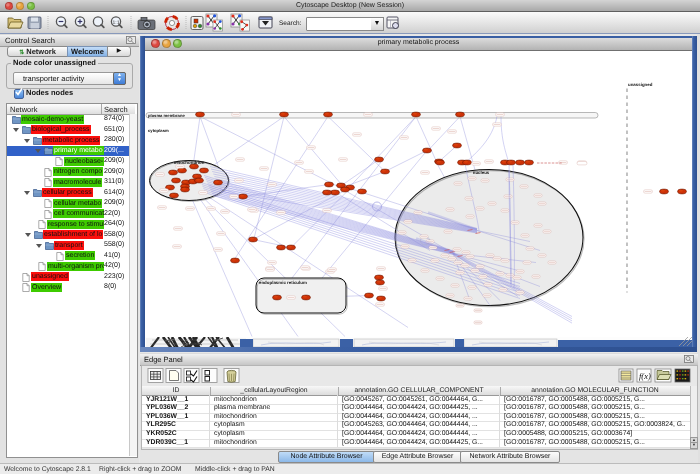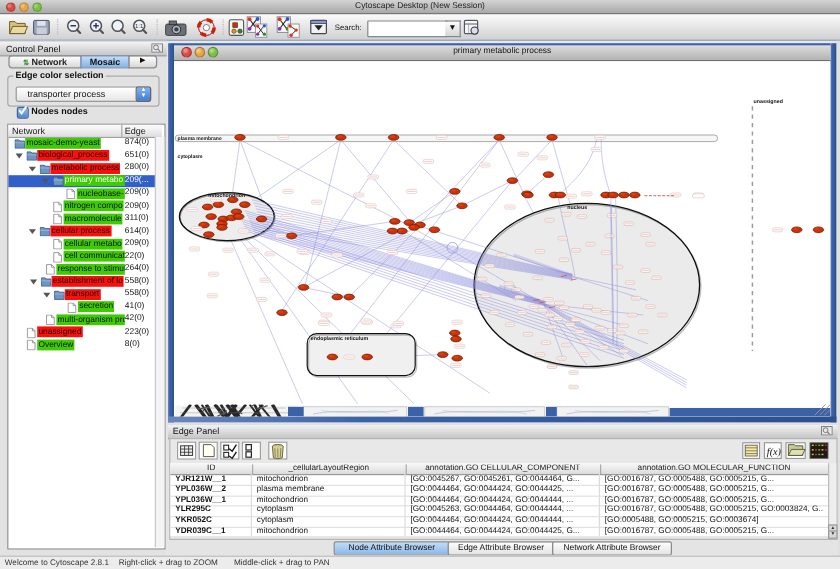--- a/index.html
+++ b/index.html
@@ -94,42 +94,42 @@
   </svg>
 <div class="abs" style="left:306px;top:16.5px;width:65px;height:12px;background:#fff;border:1px solid #888;border-radius:1px"></div>
 <div class="abs" style="left:371px;top:16.5px;width:12px;height:12px;background:linear-gradient(#fdfdfd,#d5d5d5);border:1px solid #888;border-left:none;font-size:7px;text-align:center;line-height:12px;color:#111">▼</div>
 <svg class="abs" style="left:386px;top:16px" width="14" height="14" viewBox="0 0 14 14">
     <rect x="1" y="1" width="11" height="11" rx="1" fill="#f6f6f6" stroke="#556" stroke-width="1"></rect>
     <line x1="1" y1="4" x2="12" y2="4" stroke="#556" stroke-width="0.8"></line>
     <line x1="4.5" y1="4" x2="4.5" y2="12" stroke="#99a" stroke-width="0.6"></line>
     <circle cx="9.5" cy="9.5" r="3" fill="#dde" stroke="#334" stroke-width="0.9"></circle>
   </svg>
 <div class="abs" style="left:0;top:34px;width:139px;height:429px;background:#e2e2e2"></div>
-<div class="abs panelhead" style="left:0;top:34px;width:139px;height:11px;line-height:11px"><span style="padding-left:5px">Control Panel</span></div>
+<div class="abs panelhead" style="left:0;top:34px;width:139px;height:11px;line-height:11px"><span style="padding-left:5px">Control Search</span></div>
 <svg class="abs" style="left:126px;top:36px" width="10" height="8" viewBox="0 0 10 8">
     <rect x="0.5" y="0.5" width="9" height="7" fill="#e8e8e8" stroke="#777" stroke-width="0.8"></rect>
     <circle cx="4" cy="3.5" r="2" fill="none" stroke="#777" stroke-width="0.8"></circle>
     <line x1="5.5" y1="5" x2="7.5" y2="7" stroke="#777" stroke-width="0.9"></line>
   </svg>
 <div class="abs" style="left:7px;top:46px;width:59px;height:9px;background:linear-gradient(#fefefe,#d8d8d8);border:1px solid #8a8a8a;border-radius:3px 0 0 3px;font-size:7.5px;font-weight:bold;text-align:center;line-height:9px;color:#222"><span style="color:#2a8a2a;font-size:6px">⇅</span> Network</div>
-<div class="abs" style="left:67px;top:46px;width:39px;height:9px;background:linear-gradient(#c3dcf8,#85b3e6);border:1px solid #7a93b5;font-size:7.5px;font-weight:bold;text-align:center;line-height:9px;color:#111">Mosaic</div>
+<div class="abs" style="left:67px;top:46px;width:39px;height:9px;background:linear-gradient(#c3dcf8,#85b3e6);border:1px solid #7a93b5;font-size:7.5px;font-weight:bold;text-align:center;line-height:9px;color:#111">Welcome</div>
 <div class="abs" style="left:107px;top:46px;width:22px;height:9px;background:linear-gradient(#fefefe,#d8d8d8);border:1px solid #8a8a8a;border-radius:0 3px 3px 0;text-align:center;line-height:8px;font-size:6px;color:#111">▶</div>
 <div class="abs" style="left:6px;top:63px;width:125px;height:24px;border:1px solid #aaa;border-radius:3px"></div>
-<div class="abs" style="left:11px;top:58px;background:#e2e2e2;padding:0 2px;font-size:7.5px;font-weight:bold;color:#111">Edge color selection</div>
-<div class="abs" style="left:13px;top:72px;width:111px;height:11px;background:linear-gradient(#ffffff,#e6e6e6);border:1px solid #999;border-radius:2px;font-size:7.5px;line-height:11px;color:#111"><span style="padding-left:9px">transporter process</span></div>
+<div class="abs" style="left:11px;top:58px;background:#e2e2e2;padding:0 2px;font-size:7.5px;font-weight:bold;color:#111">Node color unassigned</div>
+<div class="abs" style="left:13px;top:72px;width:111px;height:11px;background:linear-gradient(#ffffff,#e6e6e6);border:1px solid #999;border-radius:2px;font-size:7.5px;line-height:11px;color:#111"><span style="padding-left:9px">transporter activity</span></div>
 <div class="abs" style="left:113px;top:72px;width:11px;height:11px;background:linear-gradient(#7fb2ee,#3f7cd6);border:1px solid #666;border-radius:2px;color:#fff;font-size:5px;text-align:center;line-height:5px">▲<br>▼</div>
 <div class="abs" style="left:14px;top:89px;width:8px;height:8px;background:linear-gradient(#8ec0f5,#4a86d8);border:1px solid #44639a;border-radius:2px"></div>
 <svg class="abs" style="left:14px;top:87px" width="10" height="10" viewBox="0 0 10 10">
     <path d="M2 5 L4 7.5 L8 1.5" fill="none" stroke="#fff" stroke-width="1.6"></path>
   </svg>
 <div class="abs" style="left:26px;top:88px;font-size:7.5px;font-weight:bold;color:#111">Nodes nodes</div>
 <div class="abs" style="left:6px;top:103px;width:130px;height:353px;background:#fff;border:1px solid #909090"></div>
 <div class="abs" style="left:7px;top:104px;width:128px;height:9.5px;background:linear-gradient(#fdfdfd,#dedede);border-bottom:1px solid #a0a0a0;font-size:7.5px;color:#222">
     <span style="position:absolute;left:3px;top:0.5px">Network</span>
-    <span style="position:absolute;left:97px;top:0.5px">Edge</span>
+    <span style="position:absolute;left:97px;top:0.5px">Search</span>
     <span style="position:absolute;left:94px;top:0;width:1px;height:9.5px;background:#a8a8a8"></span>
   </div>
 <div class="abs" style="left:129px;top:114px;width:7px;height:342px;background:#f4f4f4;border-left:1px solid #c8c8c8"></div>
 <div class="treerow" style="left:7px;top:114.0px;width:122px;">
 <svg style="position:absolute;left:5px;top:1.5px" width="9" height="8" viewBox="0 0 9 8">
       <path d="M0.5 2 L0.5 7.5 L8.5 7.5 L8.5 1.5 L4.5 1.5 L3.7 0.5 L0.5 0.5 Z" fill="#6f95c4" stroke="#38588a" stroke-width="0.7"></path>
       <path d="M0.5 3 L8.5 3" stroke="#9ab4d6" stroke-width="0.8"></path>
     </svg>
 <span class="lbl" style="left:14px;max-width:81px;overflow:hidden;background:#3ecb00;color:#111">mosaic-demo-yeast</span>
 <span class="nodes-val" style="left:97px;color:#111">874(0)</span>

